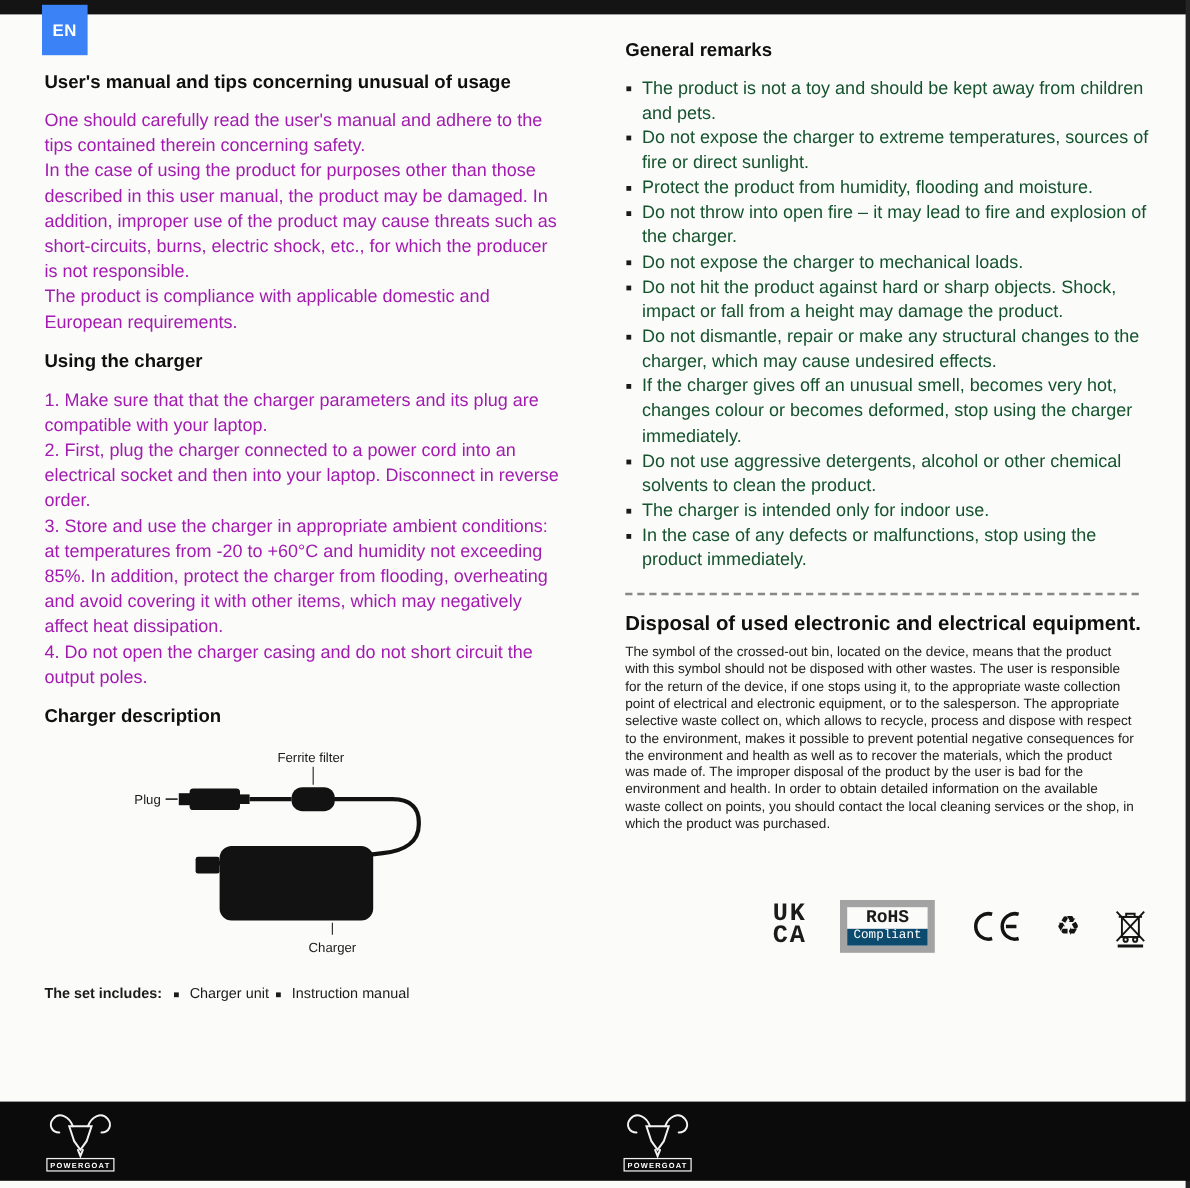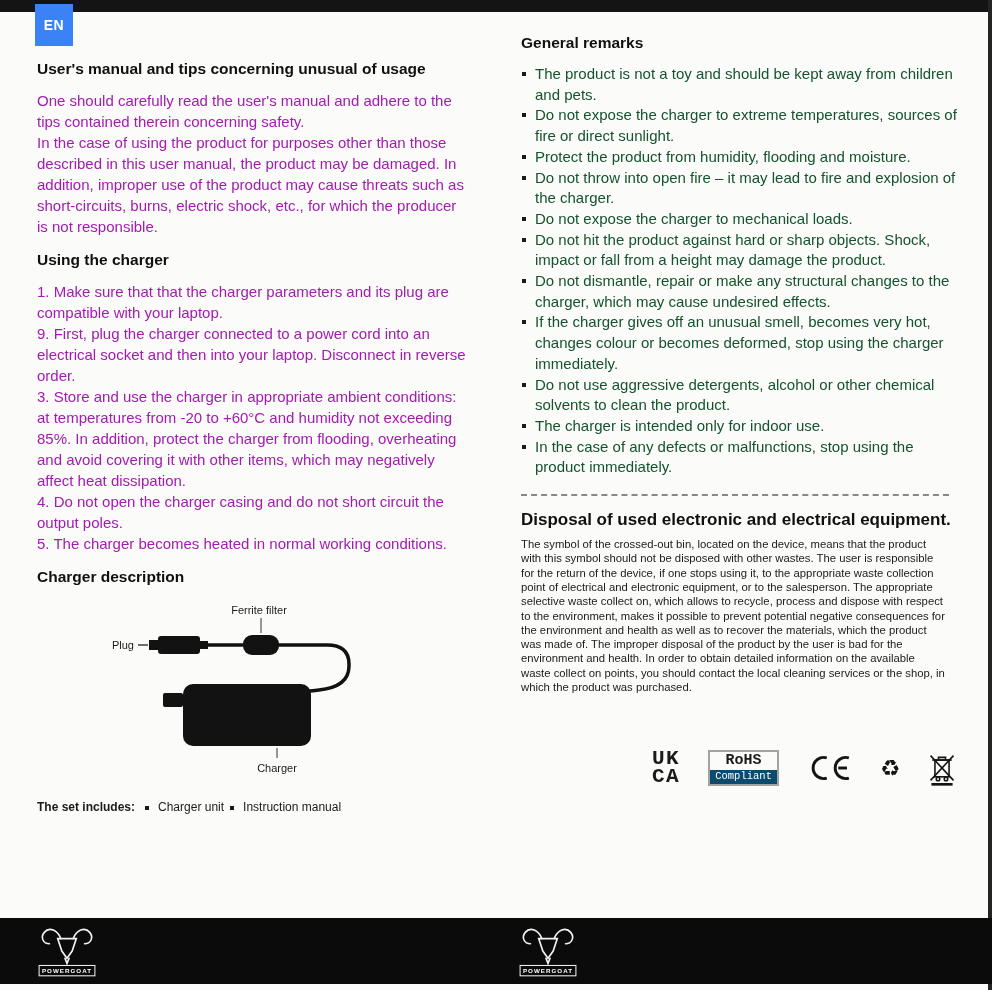--- a/index.html
+++ b/index.html
@@ -39,21 +39,21 @@
   .diagram { margin-top:14px; display:block; }
   .diagram text { font-family:"Liberation Sans", sans-serif; fill:#1b1b1b; }
 
   .set-line { margin-top:18px; font-size:12px; }
   .set-label { font-weight:700; margin-right:4px; }
   .inc-item { position:relative; padding-left:13px; margin-left:6px; }
   .inc-item::before { content:""; position:absolute; left:0; top:6px; width:4px; height:4px; background:#1b1b1b; }
 
   .marks-row { display:flex; align-items:center; justify-content:flex-end; gap:28px; margin-top:56px;font-family:Liberation Mono, monospace; }
   .ukca { font-weight:700; font-size:21px; line-height:18px; letter-spacing:1.5px; text-align:center; }
-  .rohs { border:2px solid #a3a3a3; text-align:center; }
+  .rohs { border:6px solid #a3a3a3; text-align:center; }
   .rohs-t { font-weight:700; font-size:15px; line-height:18px; padding:0 7px; }
   .rohs-b { background:#0c4a6e; color:#fff; font-size:10.5px; line-height:13px; padding:0 5px 1px; }
   .recycle { font-size:30px; line-height:1; color:#141414; }
 
   .footer-bar { position:absolute; left:0; bottom:6px; width:100%; height:66px; background:#0b0b0b; }
   .footer-logo { position:absolute; top:5px; }
   .footer-logo.l1 { left:36px; }
   .footer-logo.l2 { left:517px; }
   .goat text { font-family:"Liberation Sans", sans-serif; font-weight:700; }
 </style>
@@ -66,29 +66,29 @@
 
   <div class="lang-badge">
     <span>EN</span>
   </div>
 
   <div class="col col-left">
     <div>
       <h2 class="sec-title first">User's manual and tips concerning unusual of usage</h2>
       <p class="body-p">One should carefully read the user's manual and adhere to the tips contained therein concerning safety.</p>
       <p class="body-p">In the case of using the product for purposes other than those described in this user manual, the product may be damaged. In addition, improper use of the product may cause threats such as short-circuits, burns, electric shock, etc., for which the producer is not responsible.</p>
+      <p class="body-p">The product is compliance with applicable domestic and European requirements.</p>
     </div>
 
     <div>
       <h2 class="sec-title">Using the charger</h2>
       <p class="step">1. Make sure that that the charger parameters and its plug are compatible with your laptop.</p>
-      <p class="step">9. First, plug the charger connected to a power cord into an electrical socket and then into your laptop. Disconnect in reverse order.</p>
+      <p class="step">2. First, plug the charger connected to a power cord into an electrical socket and then into your laptop. Disconnect in reverse order.</p>
       <p class="step">3. Store and use the charger in appropriate ambient conditions: at temperatures from -20 to +60°C and humidity not exceeding 85%. In addition, protect the charger from flooding, overheating and avoid covering it with other items, which may negatively affect heat dissipation.</p>
       <p class="step">4. Do not open the charger casing and do not short circuit the output poles.</p>
-      <p class="step">5. The charger becomes heated in normal working conditions.</p>
     </div>
 
     <div>
       <h2 class="sec-title">Charger description</h2>
 
       <svg class="diagram" viewBox="0 0 430 182" width="430" height="182">
 
         <text x="222" y="14" font-size="11" text-anchor="middle">Ferrite filter</text>
         <line x1="224" y1="18" x2="224" y2="33" stroke="#333" stroke-width="1"></line>
 

